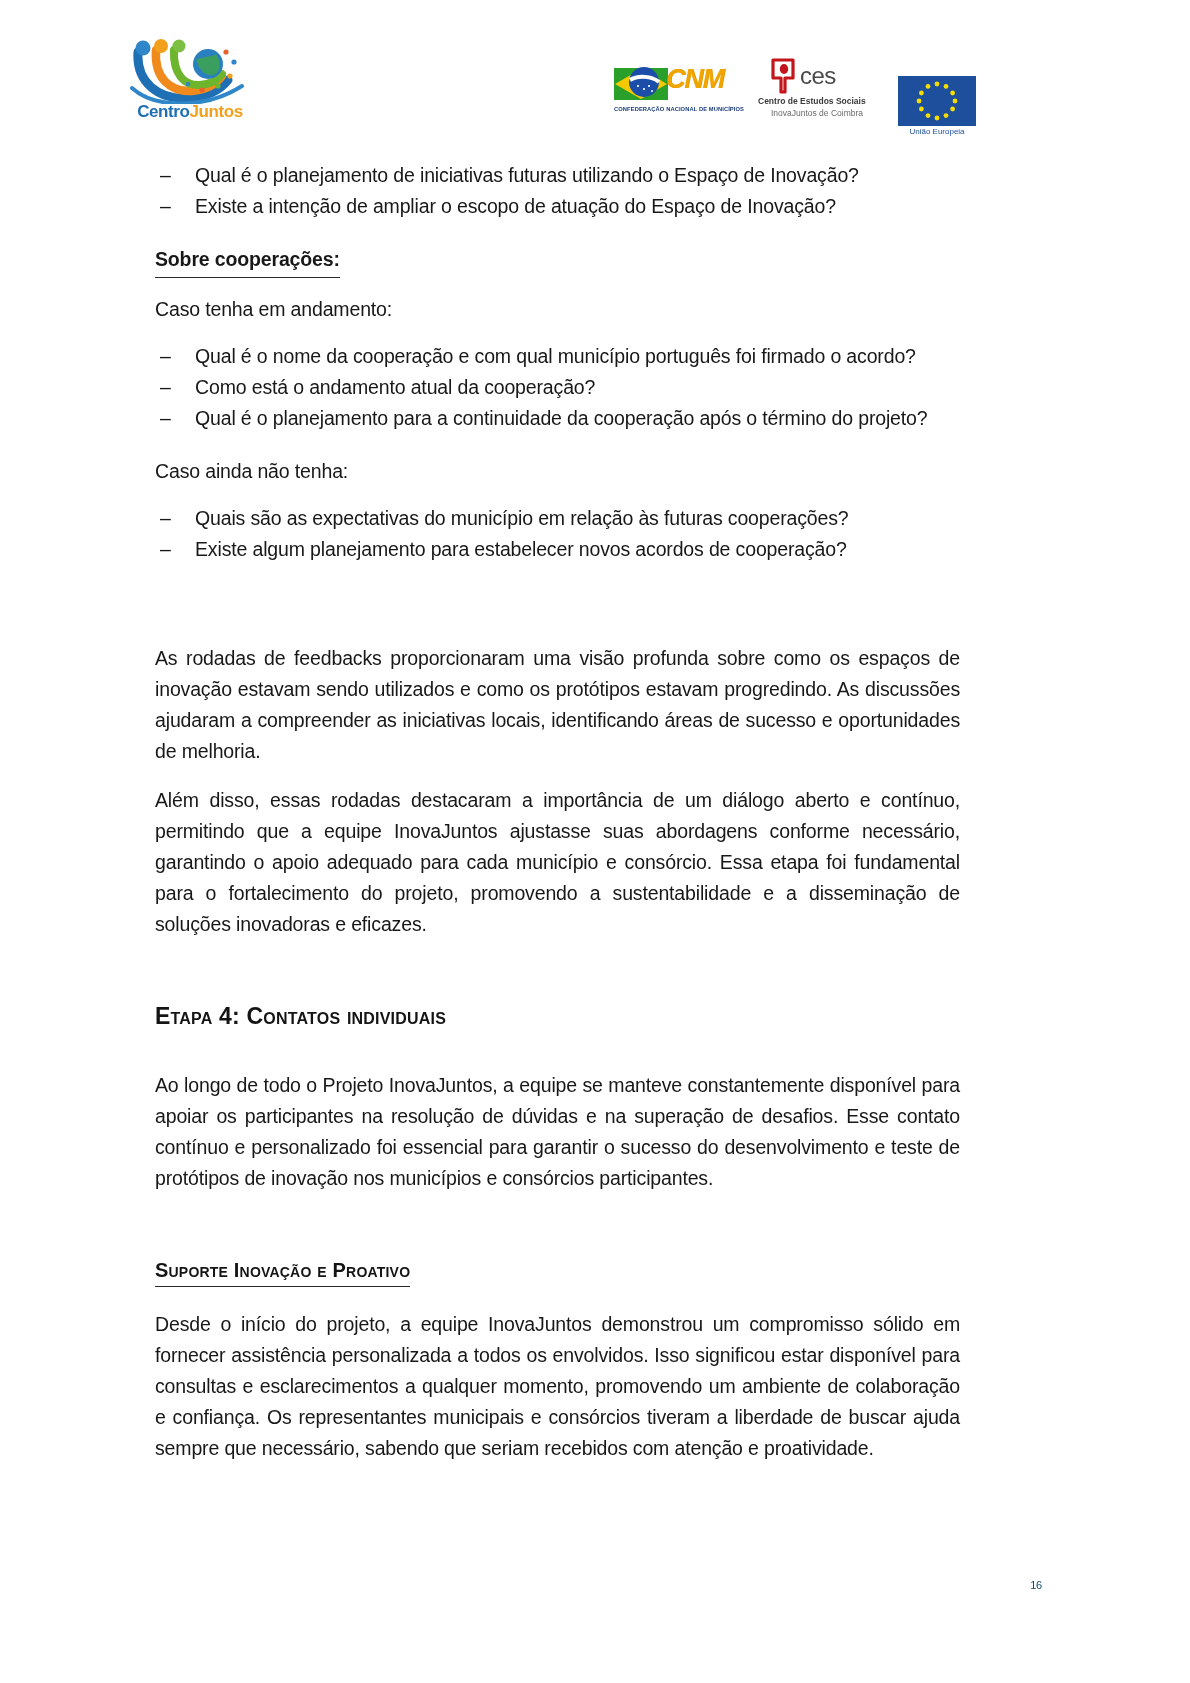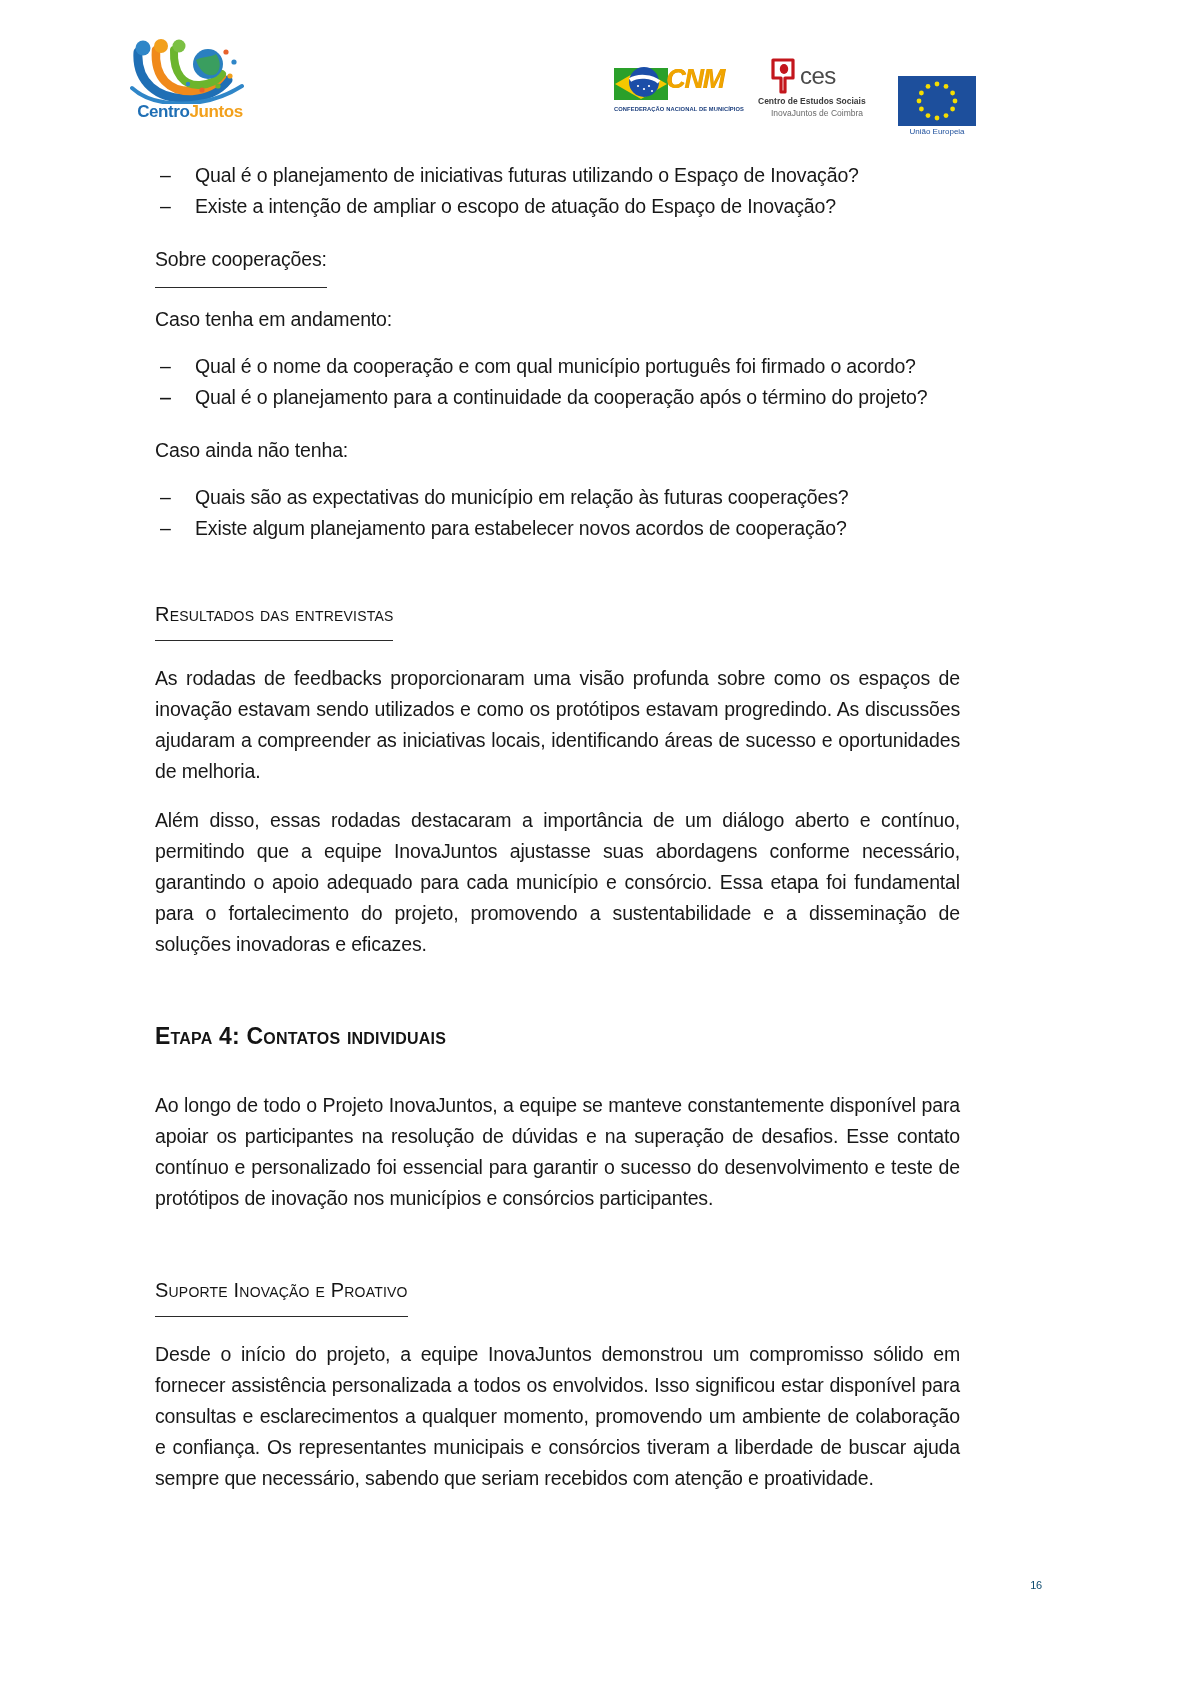--- a/index.html
+++ b/index.html
@@ -211,21 +211,22 @@
 
   .spacer-sm { height: 12px; }
   .spacer-md { height: 22px; }
   .spacer-lg { height: 40px; }
   .spacer-xl { height: 56px; }
 
   
   .h-under {
     display: inline-block;
     border-bottom: 1.6px solid #2a2a2a;
-    padding-bottom: 12px;
+    padding-bottom: 2px;
+    font-weight: bold;
   }
 
   .heading-sc {
     font-family: "Liberation Sans", "DejaVu Sans", sans-serif;
     font-stretch: condensed;
     font-size: 20px;
     font-variant: small-caps;
     letter-spacing: 0.2px;
     color: #141414;
     line-height: 28px;
@@ -348,20 +349,21 @@
 
     <div class="spacer-sm"></div>
 
     <ul class="dashlist">
       <li>
         <span class="dash">–</span>
         <span>Qual é o nome da cooperação e com qual município português foi firmado o acordo?</span>
       </li>
       <li>
         <span class="dash">–</span>
+        <span>Como está o andamento atual da cooperação?</span>
       </li>
       <li>
         <span class="dash">–</span>
         <span>Qual é o planejamento para a continuidade da cooperação após o término do projeto?</span>
       </li>
     </ul>
 
     <div class="spacer-md"></div>
 
     <p class="plain">Caso ainda não tenha:</p>
@@ -374,23 +376,20 @@
         <span>Quais são as expectativas do município em relação às futuras cooperações?</span>
       </li>
       <li>
         <span class="dash">–</span>
         <span>Existe algum planejamento para estabelecer novos acordos de cooperação?</span>
       </li>
     </ul>
 
     <div class="spacer-xl"></div>
 
-    <p class="heading-sc">
-      <span class="h-under">Resultados das entrevistas</span>
-    </p>
 
     <div class="spacer-md"></div>
 
     <p class="para">As rodadas de feedbacks proporcionaram uma visão profunda sobre como os espaços de inovação estavam sendo utilizados e como os protótipos estavam progredindo. As discussões ajudaram a compreender as iniciativas locais, identificando áreas de sucesso e oportunidades de melhoria.</p>
 
     <div class="spacer-sm"></div>
 
     <p class="para">Além disso, essas rodadas destacaram a importância de um diálogo aberto e contínuo, permitindo que a equipe InovaJuntos ajustasse suas abordagens conforme necessário, garantindo o apoio adequado para cada município e consórcio. Essa etapa foi fundamental para o fortalecimento do projeto, promovendo a sustentabilidade e a disseminação de soluções inovadoras e eficazes.</p>
 
     <div class="spacer-xl"></div>

